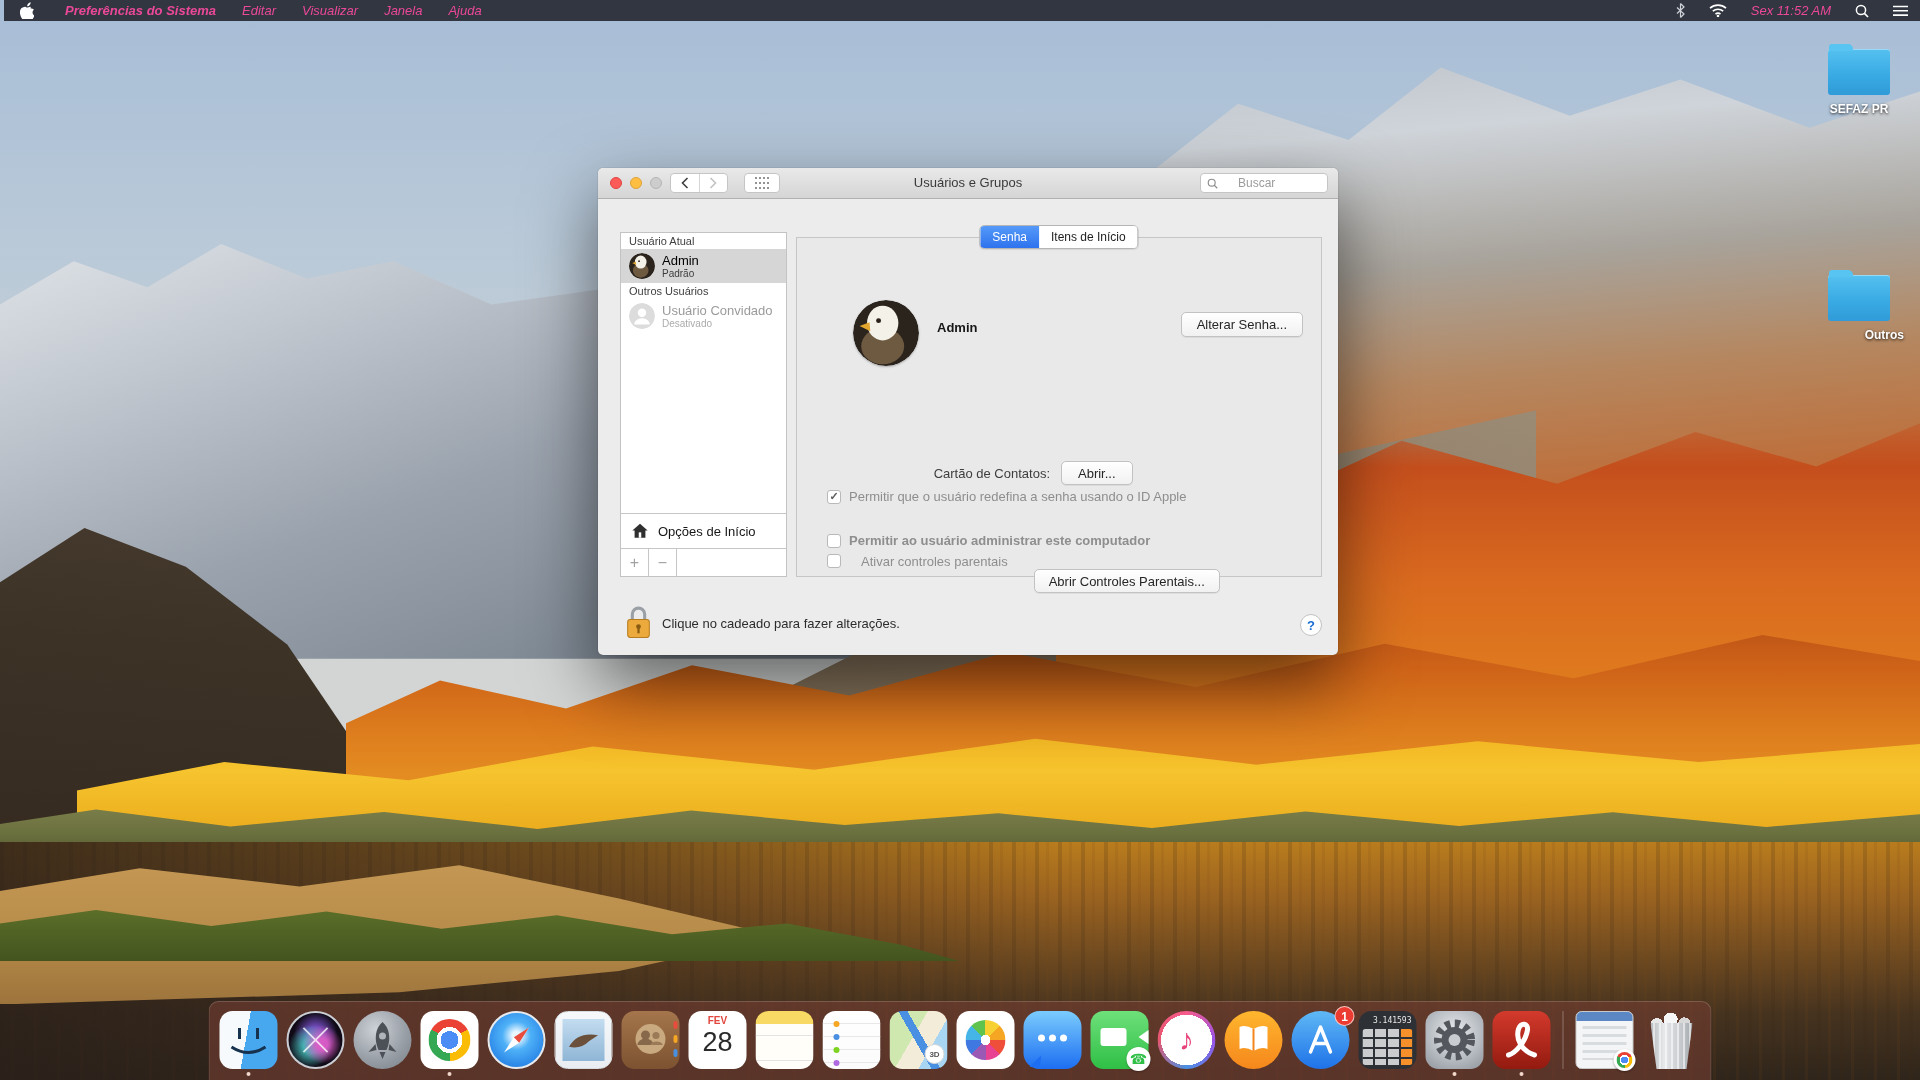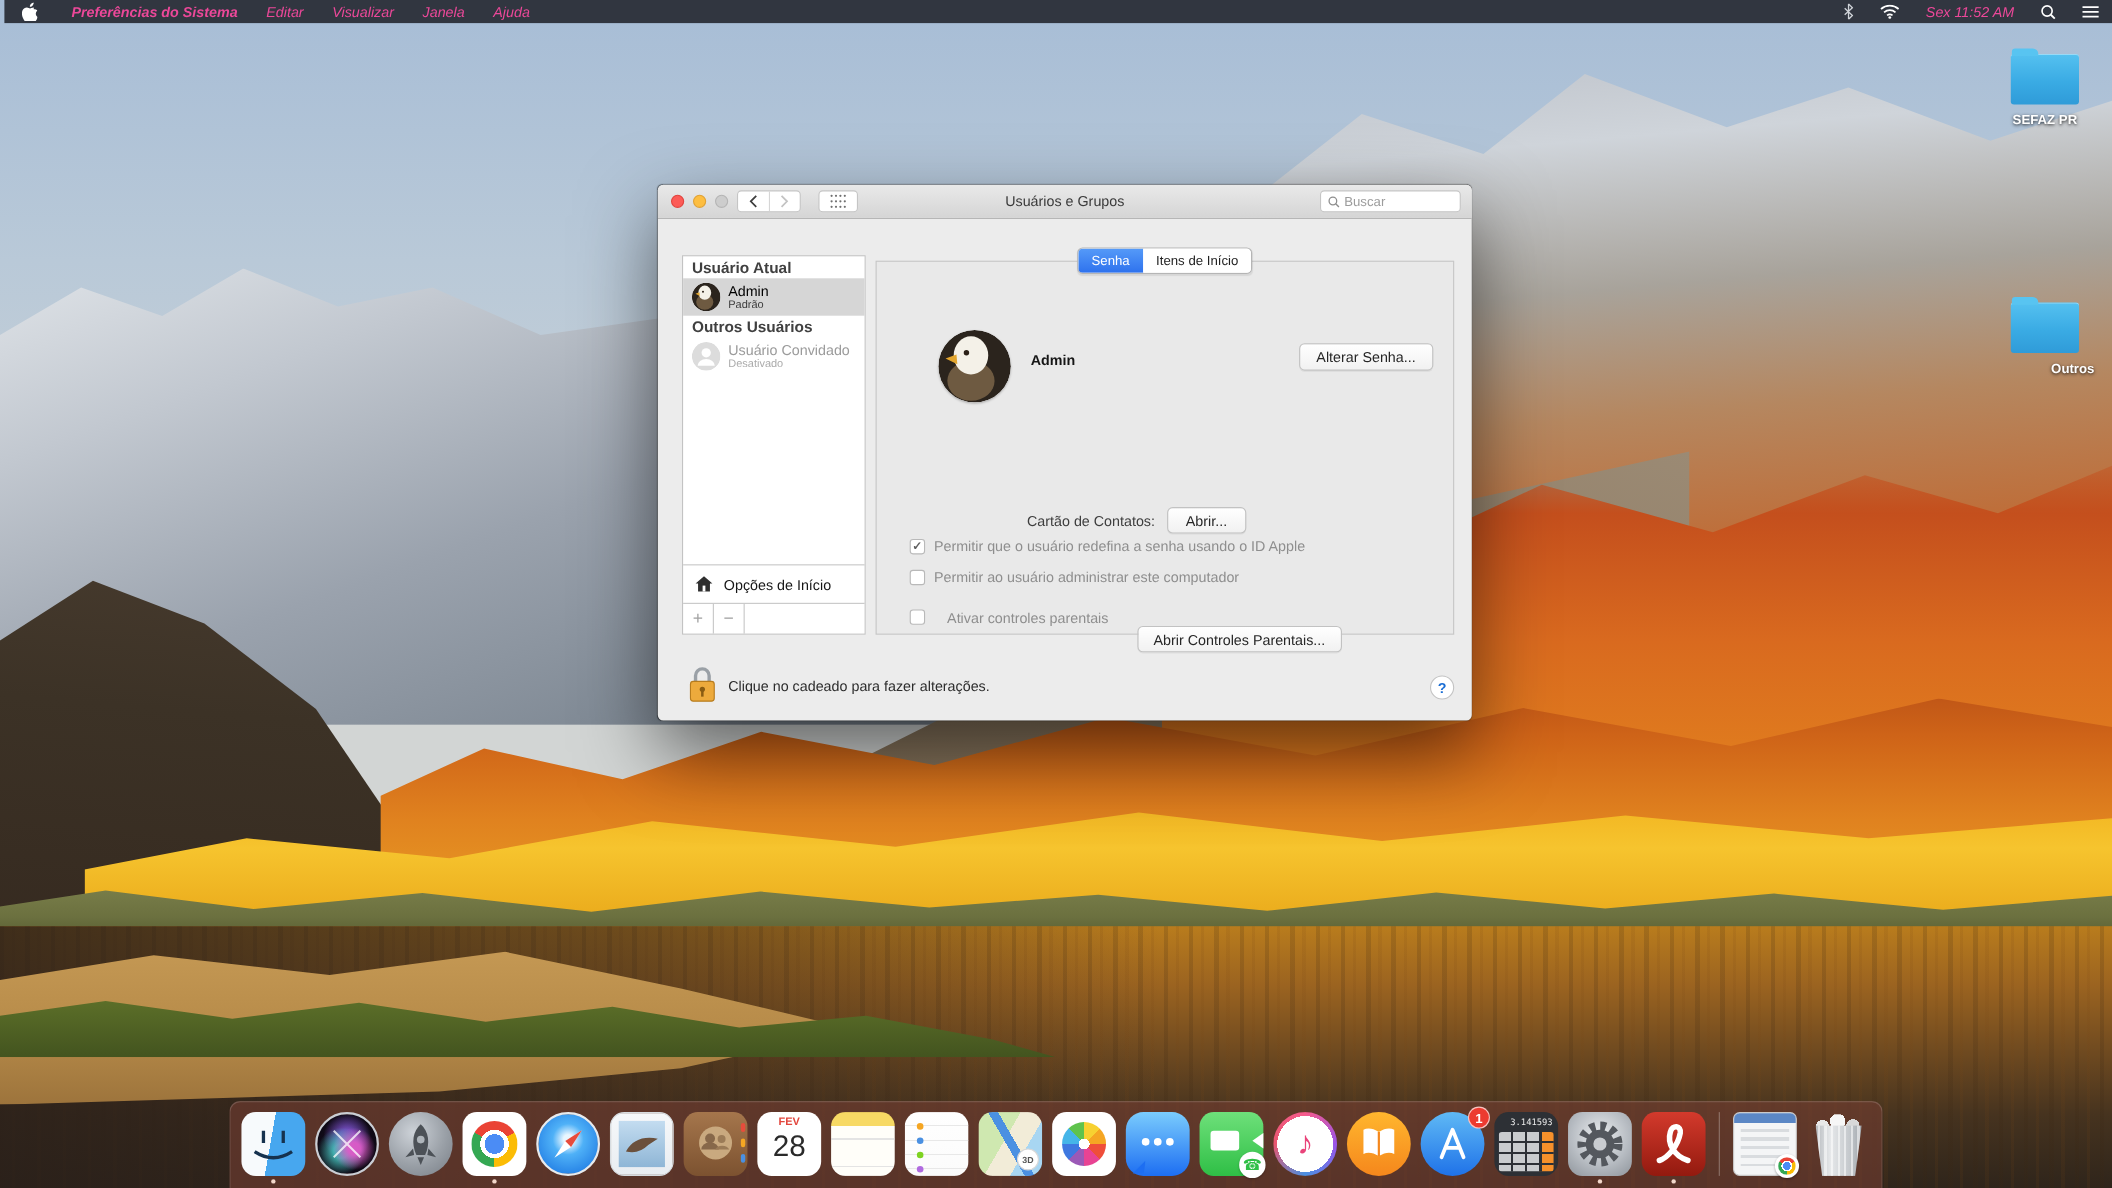--- a/index.html
+++ b/index.html
@@ -71,26 +71,26 @@
   .tl-gray{left:52px;background:#cdcdcd;border:1px solid #b5b5b5;}
   .navpair{position:absolute;left:72px;top:5px;width:58px;height:20px;background:#fff;border:1px solid #c5c5c5;
     border-radius:4px;display:flex;box-sizing:border-box;}
   .navhalf{flex:1;display:flex;align-items:center;justify-content:center;}
   .navhalf + .navhalf{border-left:1px solid #d6d6d6;}
   .gridbtn{position:absolute;left:146px;top:5px;width:36px;height:20px;background:#fff;border:1px solid #c5c5c5;
     border-radius:4px;display:flex;align-items:center;justify-content:center;box-sizing:border-box;}
   .wtitle{position:absolute;left:0;right:0;top:0;height:30px;line-height:30px;text-align:center;
     font-size:13px;color:#3a3a3a;}
   .searchfield{position:absolute;right:10px;top:5px;width:128px;height:20px;background:#fff;border:1px solid #c5c5c5;
-    border-radius:4px;display:flex;align-items:center;gap:4px;padding:0 6px;box-sizing:border-box;}
+    border-radius:4px;display:flex;align-items:center;gap:20px;padding:0 6px;box-sizing:border-box;}
   .search-ph{color:#9c9c9c;font-size:12px;}
   
   #sidebar{position:absolute;left:22px;top:64px;width:167px;height:345px;background:#fff;
     border:1px solid #c3c3c3;box-sizing:border-box;display:flex;flex-direction:column;}
-  .sb-h{font-size:14px;color:#404040;padding:2px 8px 2px;font-weight:bold;}
+  .sb-h{font-size:11px;color:#404040;padding:2px 8px 2px;}
   .sb-row{display:flex;align-items:center;gap:7px;padding:4px 8px;height:34px;box-sizing:border-box;}
   .sb-row.sel{background:#d6d6d6;}
   .sb-av{width:26px;height:26px;border-radius:50%;flex:none;overflow:hidden;}
   .sb-name{font-size:13px;color:#000;line-height:14px;}
   .sb-sub{font-size:10px;color:#3c3c3c;line-height:11px;}
   .sb-row.guest .sb-name{color:#9b9b9b;}
   .sb-row.guest .sb-sub{color:#ababab;}
   .sb-spacer{flex:1;}
   .sb-opts{border-top:1px solid #c6c6c6;height:34px;display:flex;align-items:center;gap:9px;padding:0 10px;flex:none;}
   .sb-opts-label{font-size:13px;color:#161616;}
@@ -108,21 +108,21 @@
   .big-av{position:absolute;left:56px;top:62px;width:66px;height:66px;border-radius:50%;overflow:hidden;
     box-shadow:0 1px 2px rgba(0,0,0,.25);}
   .user-name{position:absolute;left:140px;top:82px;font-weight:bold;font-size:13px;color:#161616;}
   .pbtn{background:linear-gradient(180deg,#ffffff,#f1f1f1);border:1px solid #c2c2c2;border-radius:5px;
     font-size:13px;color:#262626;display:inline-flex;align-items:center;justify-content:center;
     box-shadow:0 1px 0 rgba(0,0,0,.06);box-sizing:border-box;}
   .btn-change{position:absolute;right:18px;top:74px;height:25px;padding:0 15px;}
   .card-label{position:absolute;right:271px;top:228px;color:#3d3d3d;}
   .btn-open{position:absolute;left:264px;top:223px;height:24px;padding:0 16px;}
   .cbrow{position:absolute;left:30px;display:flex;align-items:center;gap:8px;color:#8e8e8e;font-size:13px;}
-  .cb1{top:251px;} .cb2{top:279px;} .cb3{top:291px;gap:20px;}
+  .cb1{top:251px;} .cb2{top:295px;font-weight:bold;} .cb3{top:291px;gap:20px;}
   .cbox{width:14px;height:14px;background:#fff;border:1px solid #b9b9b9;border-radius:3px;box-sizing:border-box;
     display:flex;align-items:center;justify-content:center;font-size:11px;font-weight:bold;color:#5f5f5f;flex:none;}
   .btn-parental{height:24px;padding:0 14px;margin-left:6px;margin-top:40px;}
   
   .lockwrap{position:absolute;left:27px;top:437px;}
   .lock-text{position:absolute;left:64px;top:448px;font-size:13px;color:#2c2c2c;}
   .helpbtn{position:absolute;right:16px;top:446px;width:22px;height:22px;border-radius:50%;background:#fff;
     border:1px solid #c3c3c3;box-sizing:border-box;display:flex;align-items:center;justify-content:center;
     font-size:13px;font-weight:bold;color:#1a6dd4;}
   

